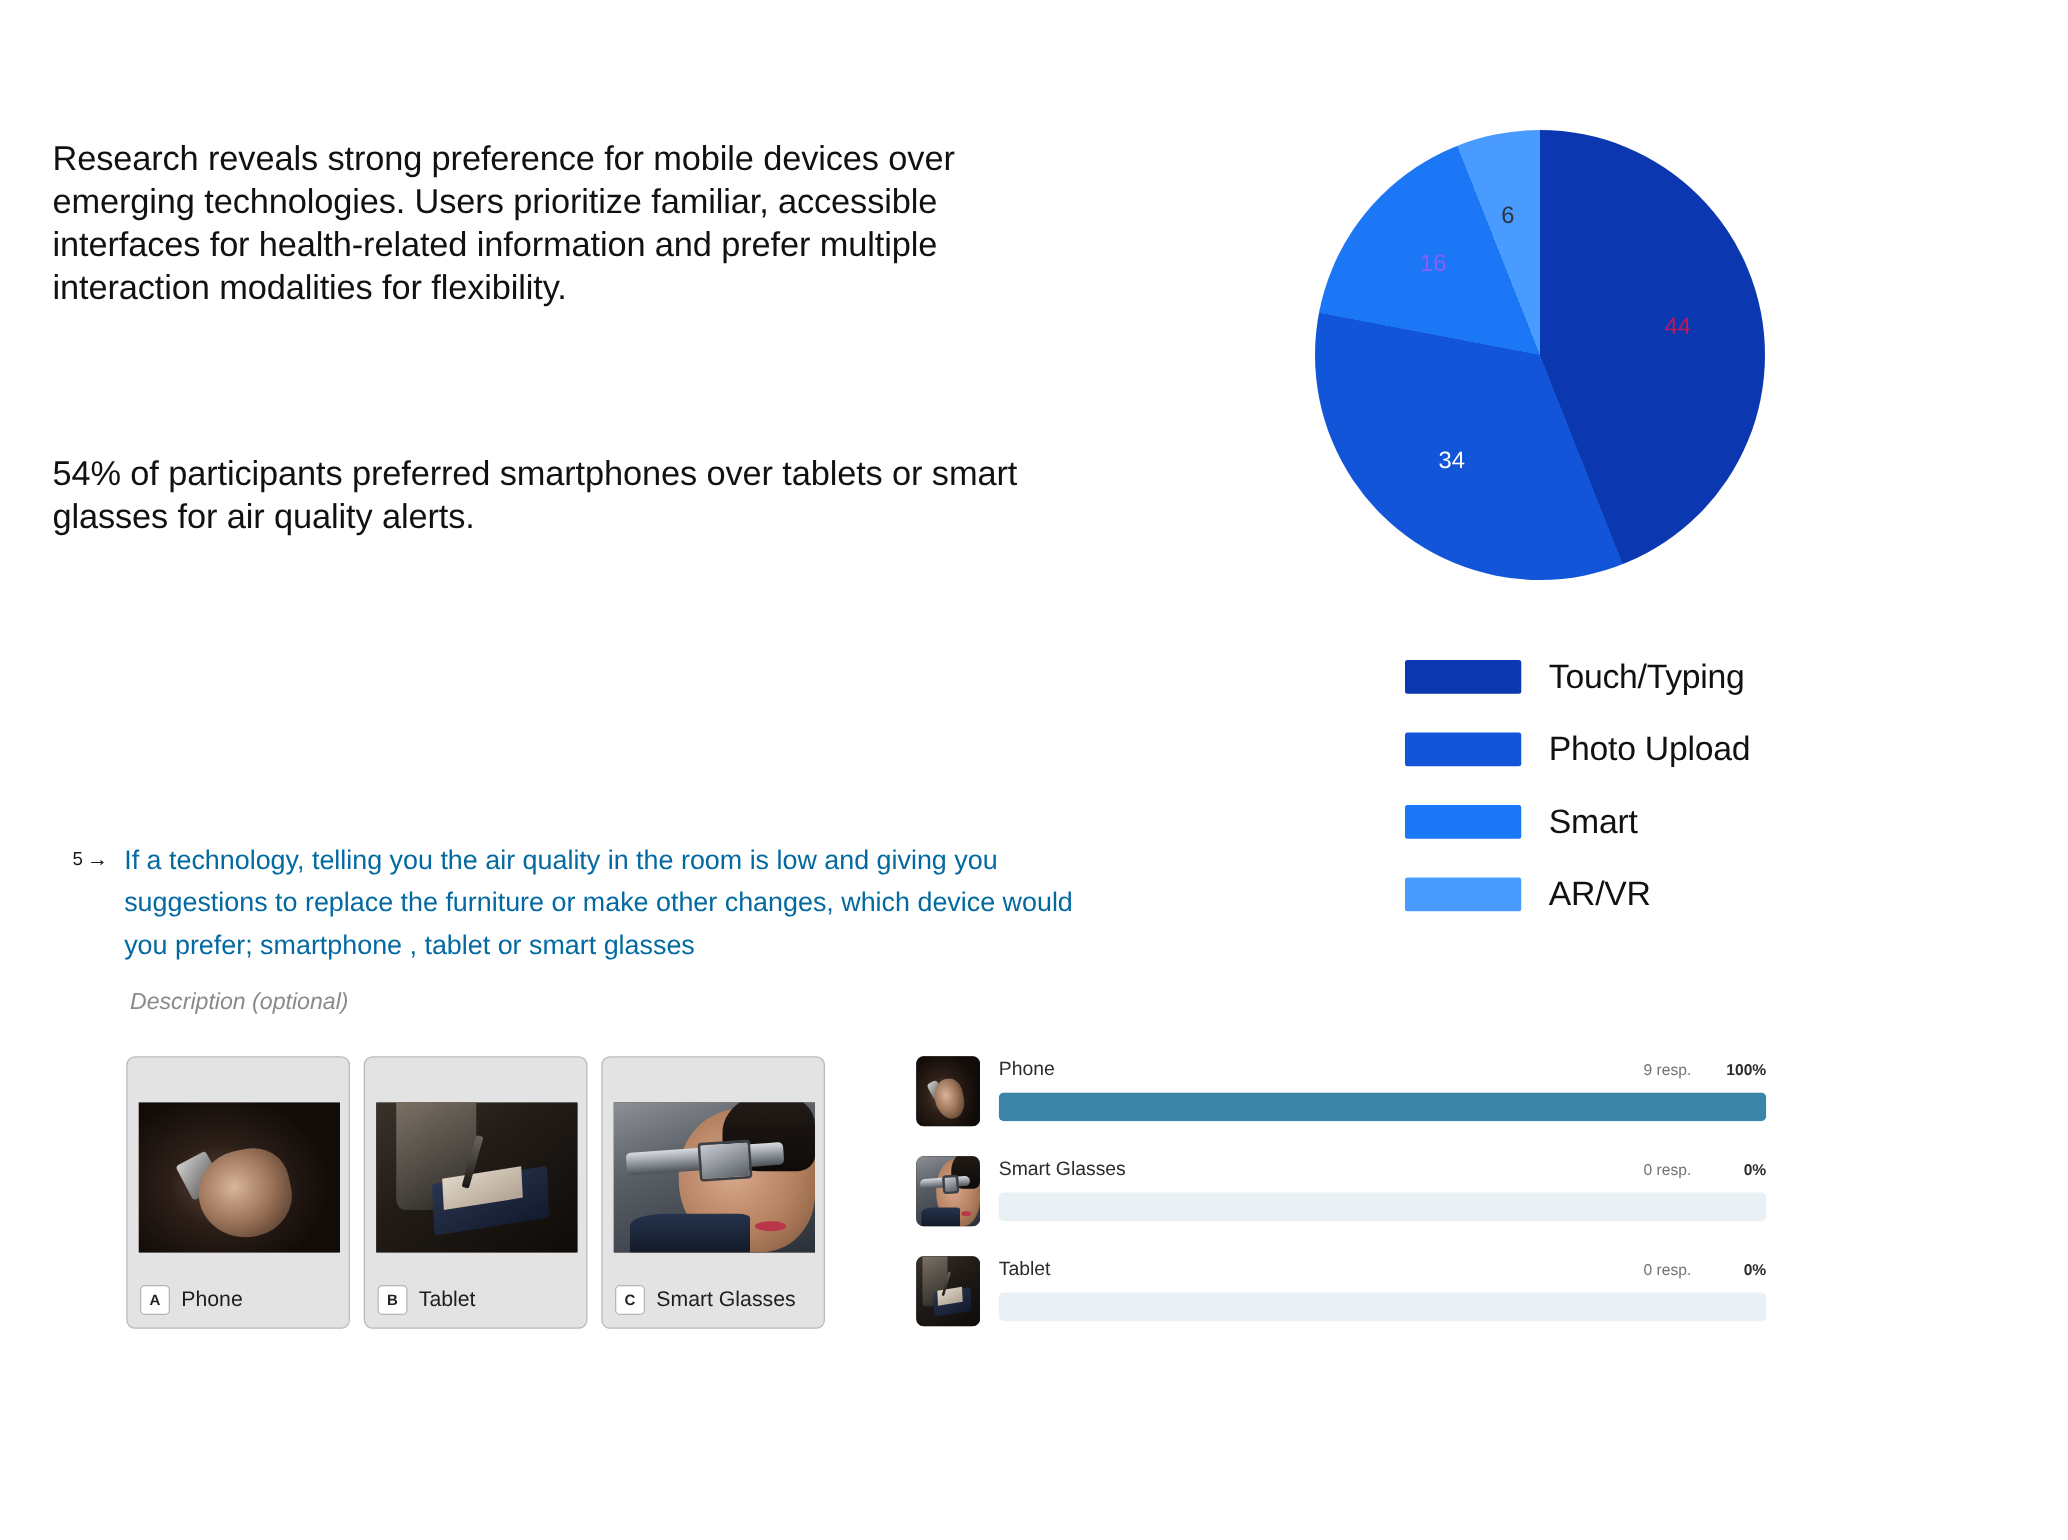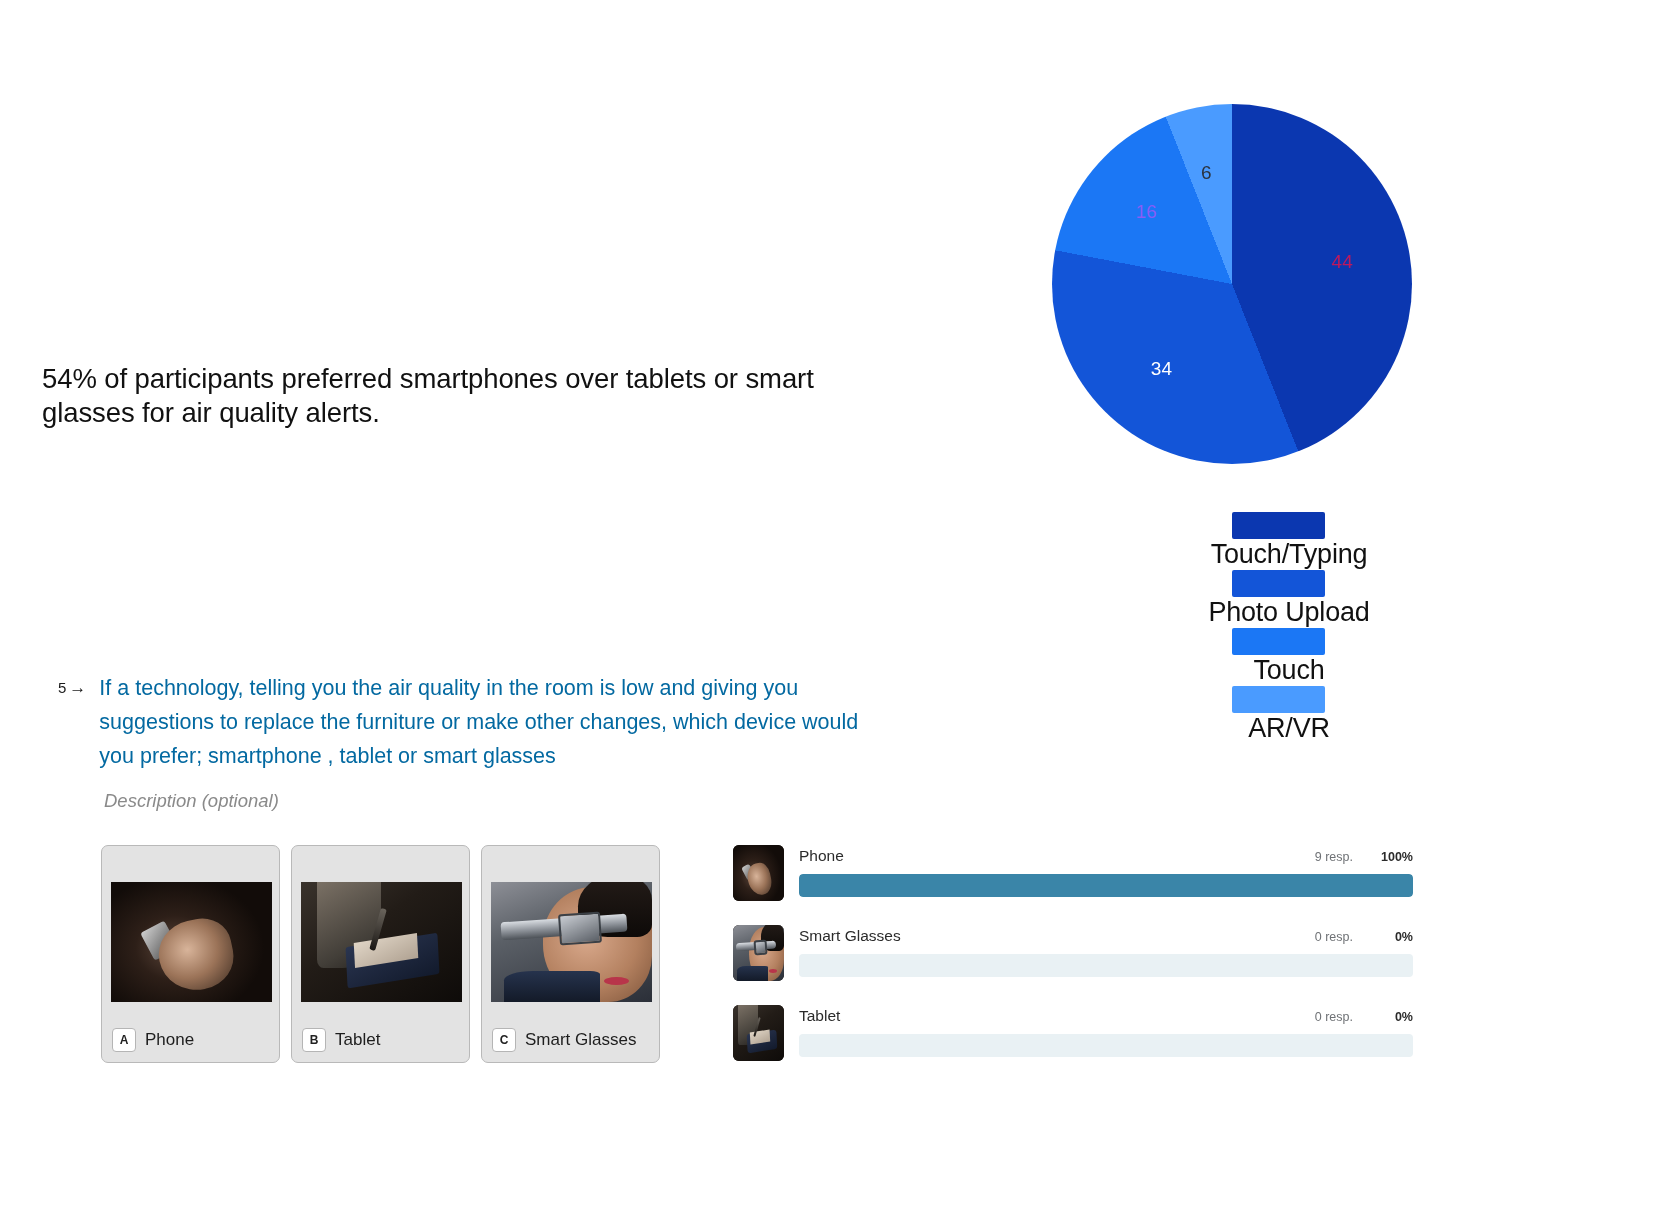--- a/index.html
+++ b/index.html
@@ -234,21 +234,20 @@
   .legend {
     position: absolute;
     left: 1124px;
     top: 512px;
     width: 330px;
   }
   .legend-row {
     display: flex;
     align-items: center;
     height: 58px;
-    flex-direction: column;
   }
   .legend-swatch {
     width: 93px;
     height: 27px;
     border-radius: 2px;
     margin-right: 22px;
     flex: none;
   }
   .legend-text {
     font-size: 27px;
@@ -319,20 +318,21 @@
     height: 100%;
     background: #3a85a8;
     border-radius: 4px;
   }
 </style>
 </head>
 <body>
 
 <div class="page">
 
+  <div class="narrative-1">Research reveals strong preference for mobile devices over emerging technologies. Users prioritize familiar, accessible interfaces for health-related information and prefer multiple interaction modalities for flexibility.</div>
   <div class="narrative-2">54% of participants preferred smartphones over tablets or smart glasses for air quality alerts.</div>
 
   <div class="question-block">
     <div class="question-row">
       <span class="q-number">5</span>
       <span class="q-arrow">→</span>
       <span class="q-text">If a technology, telling you the air quality in the room is low and giving you suggestions to replace the furniture or make other changes, which device would you prefer; smartphone , tablet or smart glasses</span>
     </div>
     <div class="q-description">Description (optional)</div>
   </div>
@@ -400,21 +400,21 @@
       <div class="legend-row">
         <span class="legend-swatch" style="background: rgb(11, 55, 176);"></span>
         <span class="legend-text">Touch/Typing</span>
       </div>
       <div class="legend-row">
         <span class="legend-swatch" style="background: rgb(19, 85, 216);"></span>
         <span class="legend-text">Photo Upload</span>
       </div>
       <div class="legend-row">
         <span class="legend-swatch" style="background: rgb(27, 119, 245);"></span>
-        <span class="legend-text">Touch</span>
+        <span class="legend-text">Smart</span>
       </div>
       <div class="legend-row">
         <span class="legend-swatch" style="background: rgb(74, 155, 255);"></span>
         <span class="legend-text">AR/VR</span>
       </div>
     </div>
 
   <div class="results" id="results">
       <div class="result-row">
         <div class="result-thumb">

